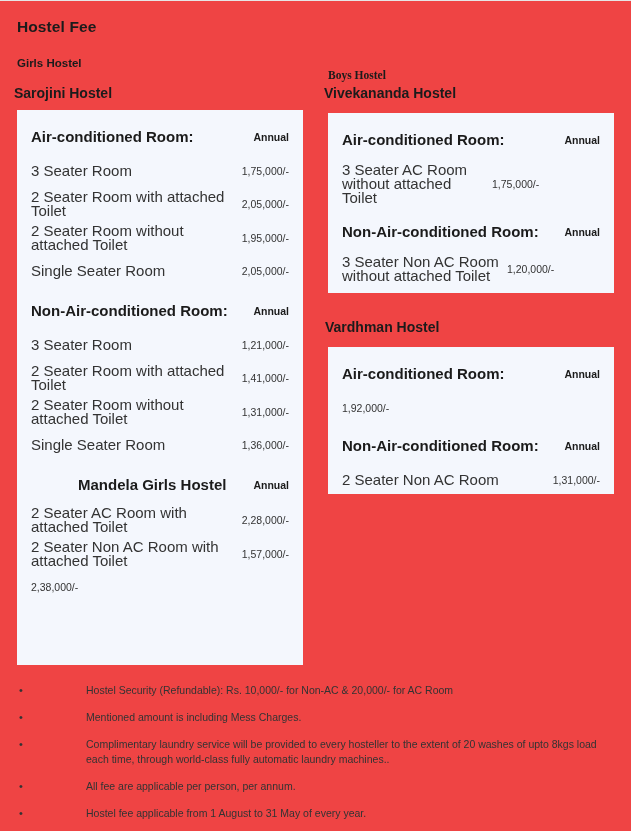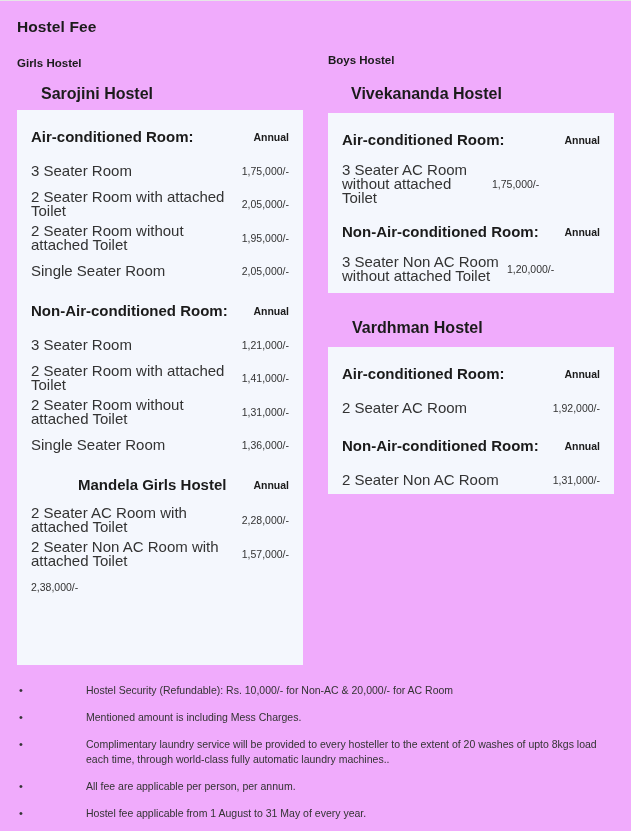--- a/index.html
+++ b/index.html
@@ -8,21 +8,21 @@
     padding: 0;
     background: #ffffff;
     font-family: "Liberation Sans", sans-serif;
     color: #333333;
   }
   .page {
     position: relative;
     width: 631px;
     height: 831px;
     overflow: hidden;
-    background: #f0abfc;
+    background: #ef4444;
   }
   .topline {
     position: absolute;
     top: 0; left: 0;
     width: 631px;
     height: 1px;
     background: #e6e6e6;
   }
   .page-title {
     position: absolute;
@@ -36,24 +36,23 @@
 
   
   .col-head {
     position: absolute;
     font-size: 11.5px;
     font-weight: bold;
     color: #1b1b1b;
   }
   .sub-head {
     position: absolute;
-    font-size: 16px;
-    font-weight: bold;
-    color: #1b1b1b;
-    margin-left: 27px;
+    font-size: 14px;
+    font-weight: bold;
+    color: #1b1b1b;
   }
 
   
   .panel {
     position: absolute;
     background: #f4f7fd;
   }
 
   
   .tbl {
@@ -192,21 +191,21 @@
         <div class="lab">2  Seater Non AC Room with attached Toilet</div>
         <div class="val">1,57,000/-</div>
       </div>
       <div class="row" style="margin-top:6px;">
         <div class="val">2,38,000/-</div>
       </div>
 
     </div>
   </div>
 
-  <div class="col-head" style="left:328px; top:54px;">Boys Hostel</div>
+  <div class="col-head" style="left:328px; top:69px;font-family:Liberation Serif, serif;">Boys Hostel</div>
   <div class="sub-head" style="left:324px; top:85px;">Vivekananda Hostel</div>
 
   <div class="panel" style="left:328px; top:113px; width:286px; height:180px;">
     <div class="tbl" style="padding-top:14px;">
       <div class="row hdr">
         <div class="lab">Air-conditioned Room:</div>
         <div class="val">Annual</div>
       </div>
       <div class="row" style="margin-top:10px;">
         <div class="lab" style="max-width:150px;">3 Seater AC Room without attached Toilet</div>
@@ -225,21 +224,20 @@
 
   <div class="sub-head" style="left:325px; top:319px;">Vardhman Hostel</div>
 
   <div class="panel" style="left:328px; top:347px; width:286px; height:147px;">
     <div class="tbl" style="padding-top:14px;">
       <div class="row hdr">
         <div class="lab">Air-conditioned Room:</div>
         <div class="val">Annual</div>
       </div>
       <div class="row" style="margin-top:8px;">
-        <div class="lab">2 Seater AC Room</div>
         <div class="val">1,92,000/-</div>
       </div>
       <div class="row hdr" style="margin-top:12px;">
         <div class="lab">Non-Air-conditioned Room:</div>
         <div class="val">Annual</div>
       </div>
       <div class="row" style="margin-top:8px;">
         <div class="lab">2 Seater Non AC Room</div>
         <div class="val">1,31,000/-</div>
       </div>

